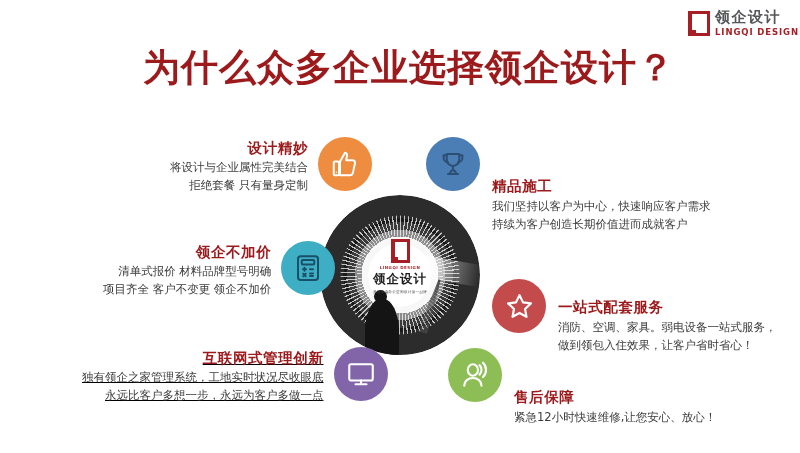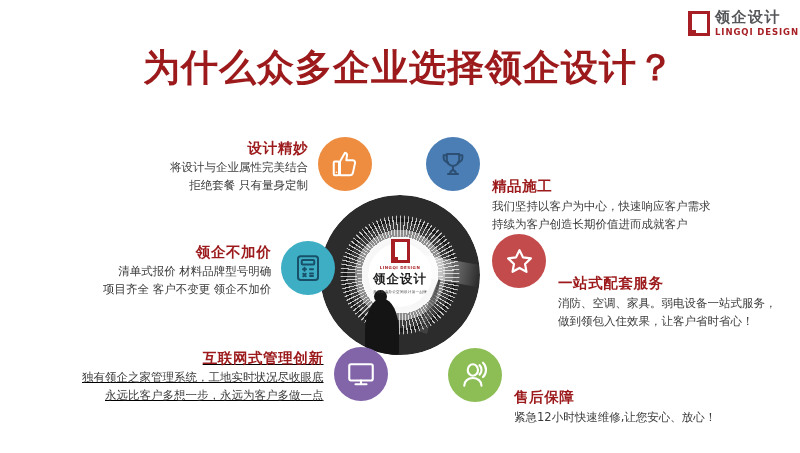--- a/index.html
+++ b/index.html
@@ -314,21 +314,21 @@
         <path d="M13.6 16.4H16M13.6 18.4H16"></path>
       </svg>
     </div>
     <div class="ftext">
       <div class="ftitle">领企不加价</div>
       <div class="fline">清单式报价 材料品牌型号明确</div>
       <div class="fline">项目齐全 客户不变更 领企不加价</div>
     </div>
   </div>
 
-  <div class="feature right" style="left:492px; top:234px;">
+  <div class="feature right" style="left:492px; top:258px;align-items:center;">
     <div class="badge" style="background:#c44b4b;">
       <svg width="31" height="31" viewBox="0 0 24 24" fill="none" stroke="#ffffff" stroke-width="1.7" stroke-linejoin="round" stroke-linecap="round">
         <path d="M12 3.2l2.7 5.6 6.1.8-4.5 4.3 1.1 6.1-5.4-3-5.4 3 1.1-6.1-4.5-4.3 6.1-.8z"></path>
       </svg>
     </div>
     <div class="ftext">
       <div class="ftitle">一站式配套服务</div>
       <div class="fline">消防、空调、家具。弱电设备一站式服务，</div>
       <div class="fline">做到领包入住效果，让客户省时省心！</div>
     </div>

